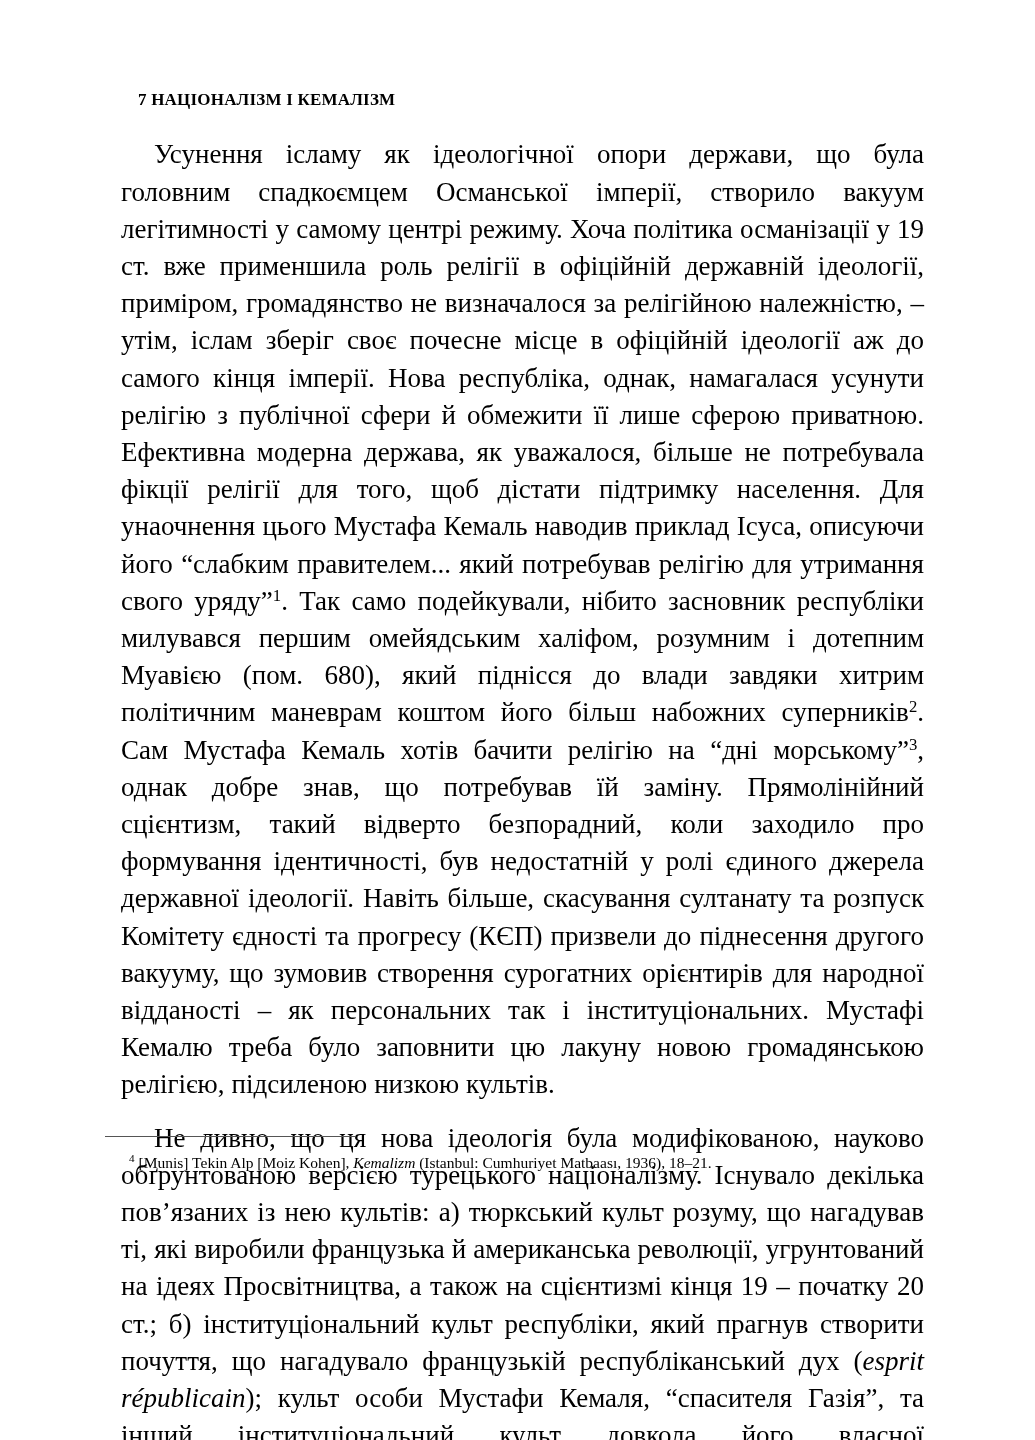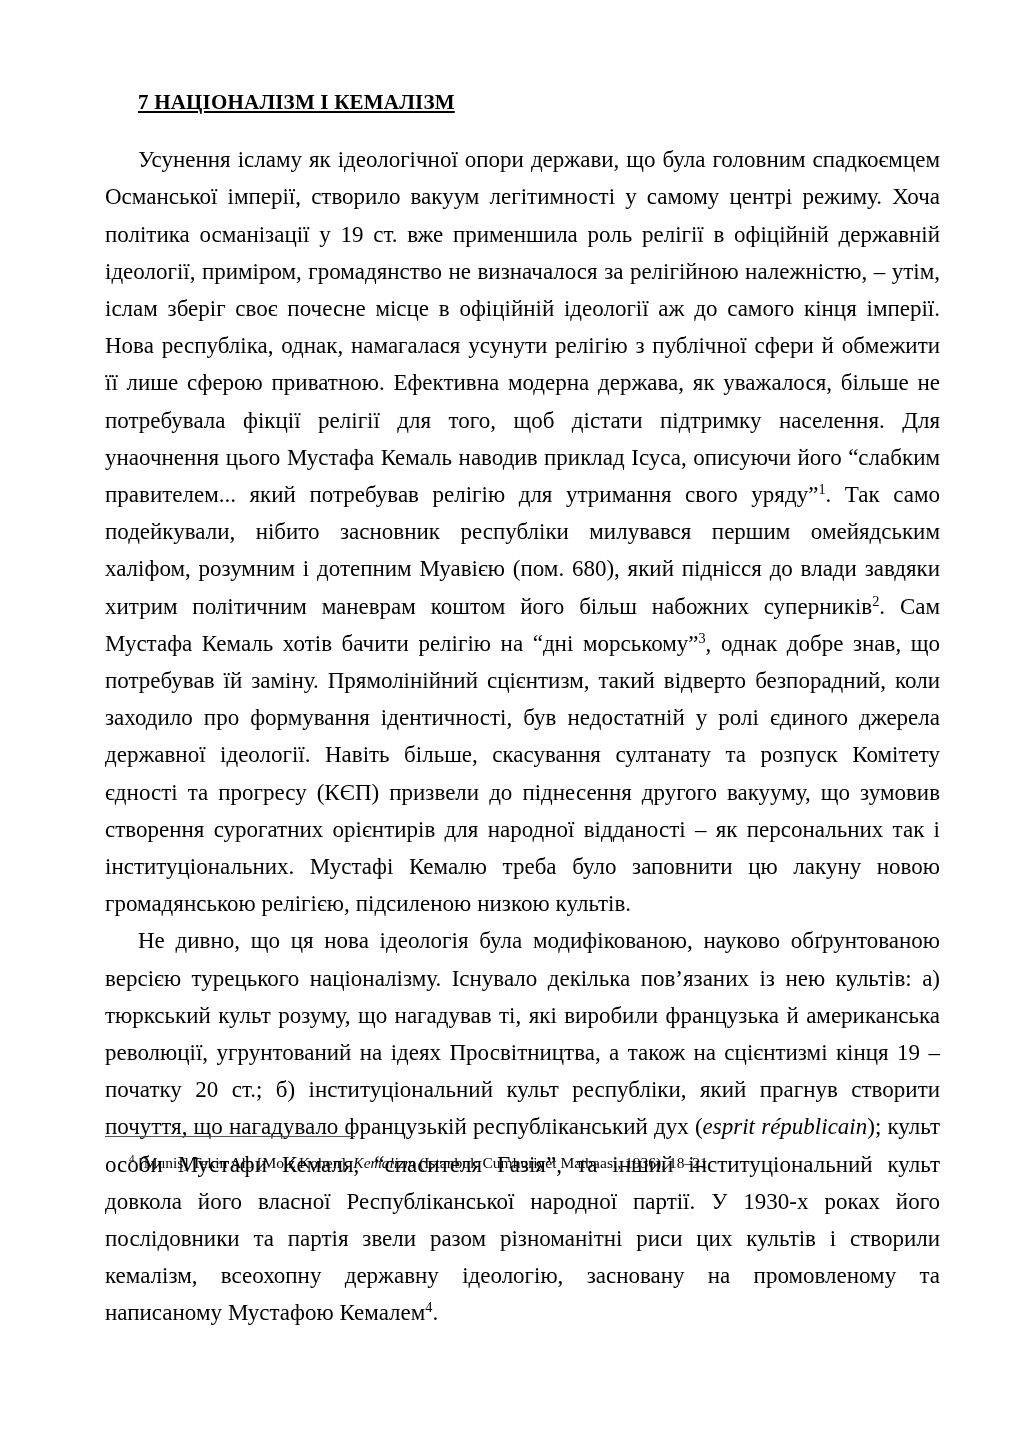--- a/index.html
+++ b/index.html
@@ -26,36 +26,35 @@
   }
 
   .content {
     position: absolute;
     left: 105px;
     top: 90px;
     width: 835px;
   }
 
   .chapter-title {
-    font-size: 21px;
+    font-size: 17px;
     font-weight: bold;
     letter-spacing: 0.2px;
     text-indent: 33px;
     line-height: 1.2;
     margin: 0 0 26px 0;
     white-space: nowrap;
-    text-decoration: underline;
   }
 
   .body-par {
-    font-size: 23px;
+    font-size: 27px;
     line-height: 37.2px;
     text-align: justify;
     text-indent: 33px;
-    margin: 0;
+    margin: 16px;
     hyphens: none;
     word-spacing: 0.2px;
   }
 
   sup {
     font-size: 0.62em;
     line-height: 0;
     vertical-align: 0.55em;
   }
 

